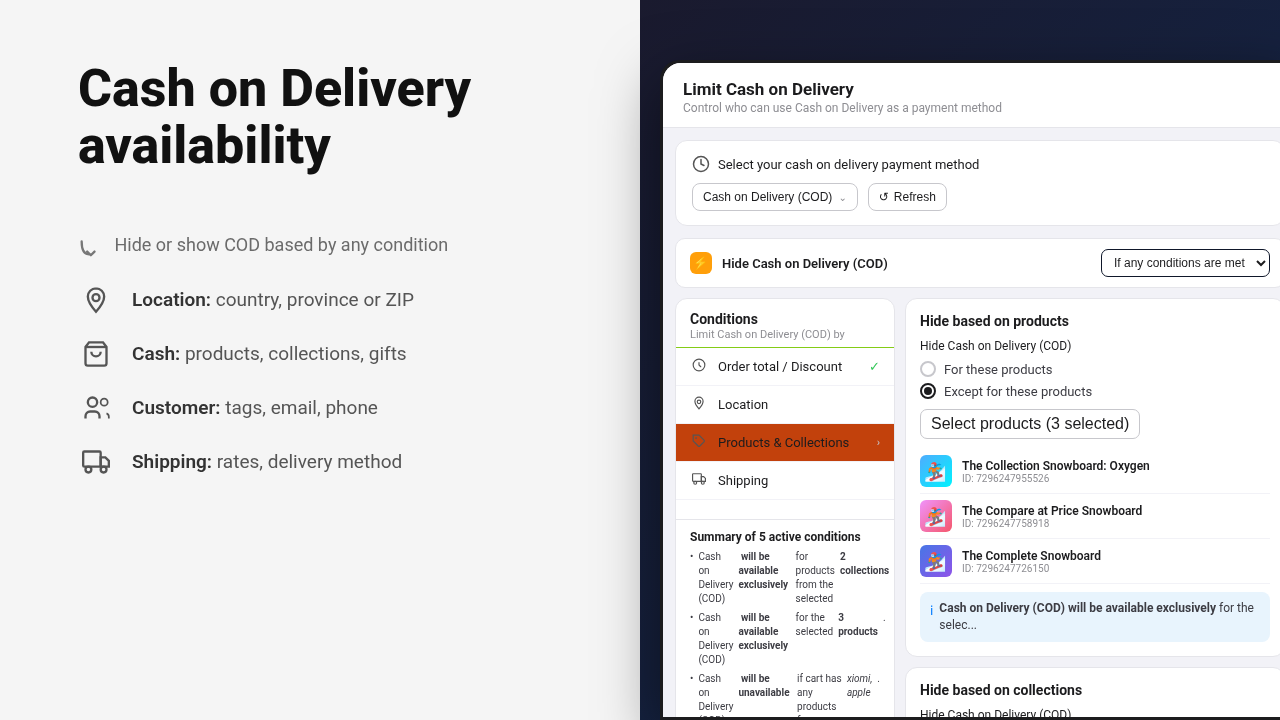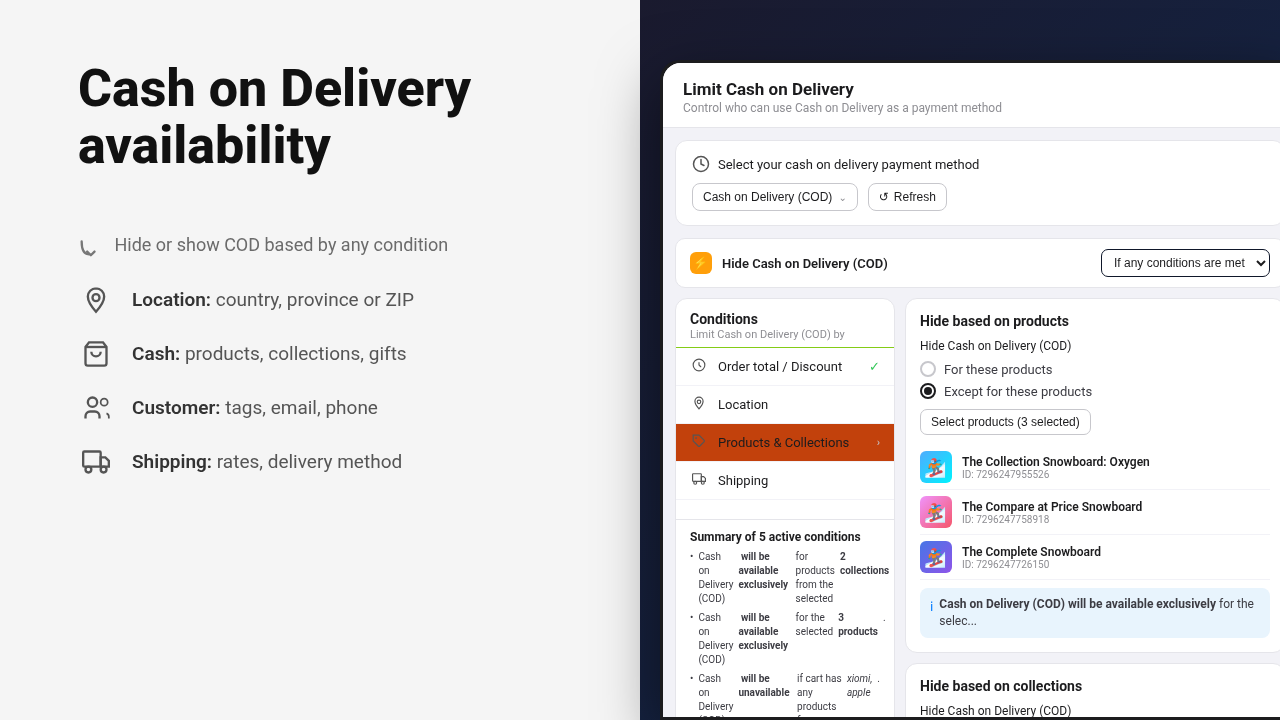--- a/index.html
+++ b/index.html
@@ -407,21 +407,21 @@
       background: #1c1c1e;
       border-radius: 50%;
     }
 
     .select-products-btn {
       display: inline-flex;
       align-items: center;
       padding: 5px 10px;
       border: 1px solid #c7c7cc;
       border-radius: 7px;
-      font-size: 12px;
+      font-size: 16px;
       color: #1c1c1e;
       background: #fff;
       cursor: pointer;
       margin-bottom: 10px;
     }
 
     .product-row {
       display: flex;
       align-items: center;
       gap: 10px;

